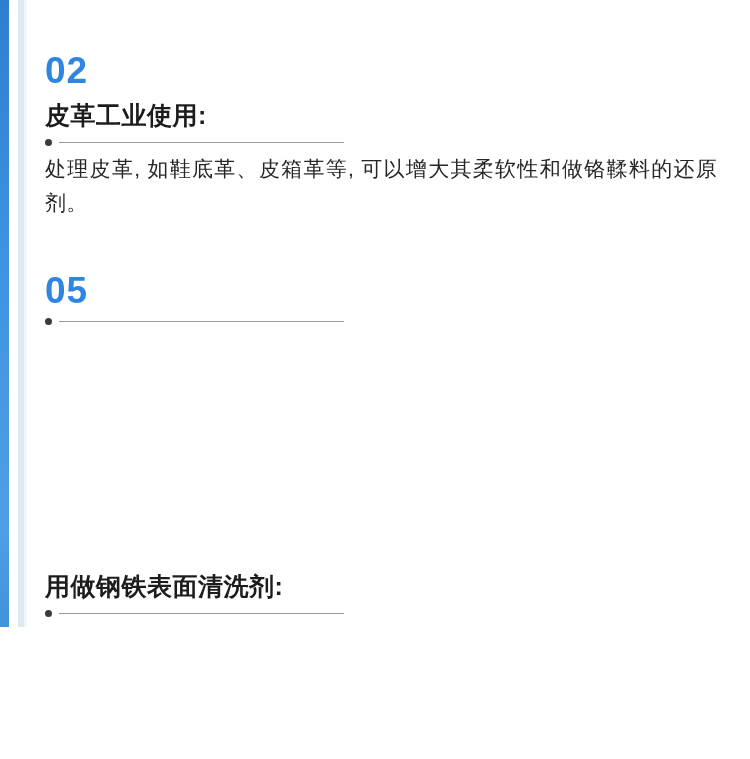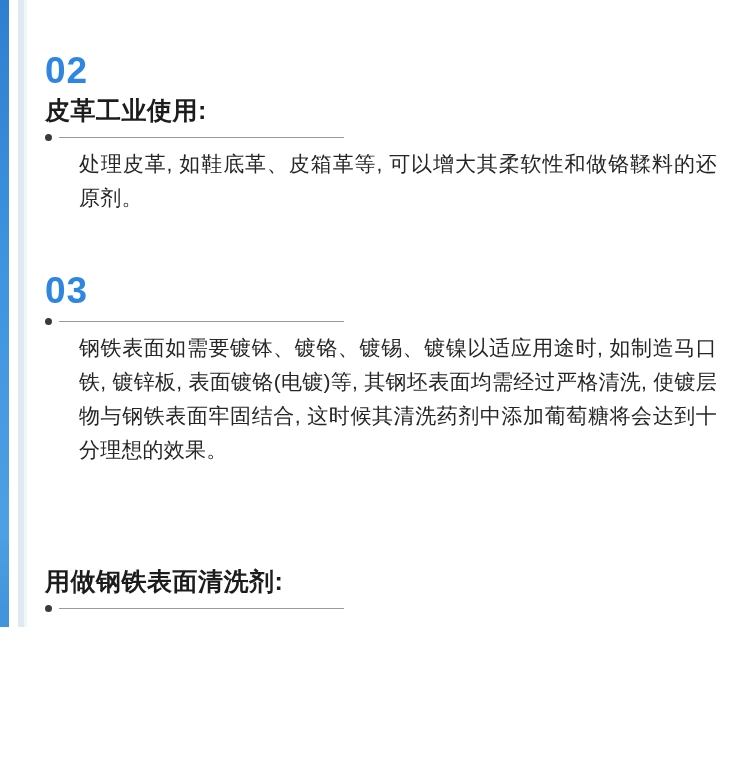--- a/index.html
+++ b/index.html
@@ -73,21 +73,21 @@
     font-size: 37px;
     font-weight: bold;
     color: #2f86e0;
     letter-spacing: 1px;
     line-height: 1;
     font-family: "Liberation Sans", sans-serif;
   }
   .sec-title-row {
     display: flex;
     align-items: flex-end;
-    margin-top: 8px;
+    margin-top: 13px;
   }
   .sec-title {
     font-size: 25px;
     font-weight: bold;
     color: #1c1c1c;
     letter-spacing: 0.5px;
     line-height: 1.1;
     white-space: nowrap;
   }
   .bullet-row {
@@ -113,21 +113,20 @@
   .rule-w2 { width: 285px; }
   .rule-w3 { width: 285px; }
 
   .body-text {
     font-size: 21px;
     color: #262626;
     line-height: 1.62;
     letter-spacing: 0.2px;
     text-align: justify;
     text-justify: inter-ideograph;
-    margin-left: 34px;
   }
 
   
   #sec-02 { position: absolute; left: 18px; top: 52px; width: 672px; }
   #sec-03 { position: absolute; left: 18px; top: 272px; width: 672px; }
   #sec-04 { position: absolute; left: 18px; top: 560px; width: 672px; }
 </style>
 </head>
 <body>
 
@@ -146,26 +145,25 @@
         <div class="sec-title">皮革工业使用:</div>
       </div>
       <div class="bullet-row">
         <span class="dot"></span>
         <span class="rule rule-w1"></span>
       </div>
       <div class="body-text">处理皮革, 如鞋底革、皮箱革等, 可以增大其柔软性和做铬鞣料的还原剂。</div>
     </div>
 
     <div class="section" id="sec-03">
-      <div class="sec-num">03</div>
+      <div class="sec-num">05</div>
       <div class="bullet-row">
         <span class="dot"></span>
         <span class="rule rule-w2"></span>
       </div>
-      <div class="body-text">钢铁表面如需要镀钵、镀铬、镀锡、镀镍以适应用途时, 如制造马口铁, 镀锌板, 表面镀铬(电镀)等, 其钢坯表面均需经过严格清洗, 使镀层物与钢铁表面牢固结合, 这时候其清洗药剂中添加葡萄糖将会达到十分理想的效果。</div>
     </div>
 
     <div class="section" id="sec-04">
       <div class="sec-title-row">
         <div class="sec-title">用做钢铁表面清洗剂:</div>
       </div>
       <div class="bullet-row">
         <span class="dot"></span>
         <span class="rule rule-w3"></span>
       </div>

